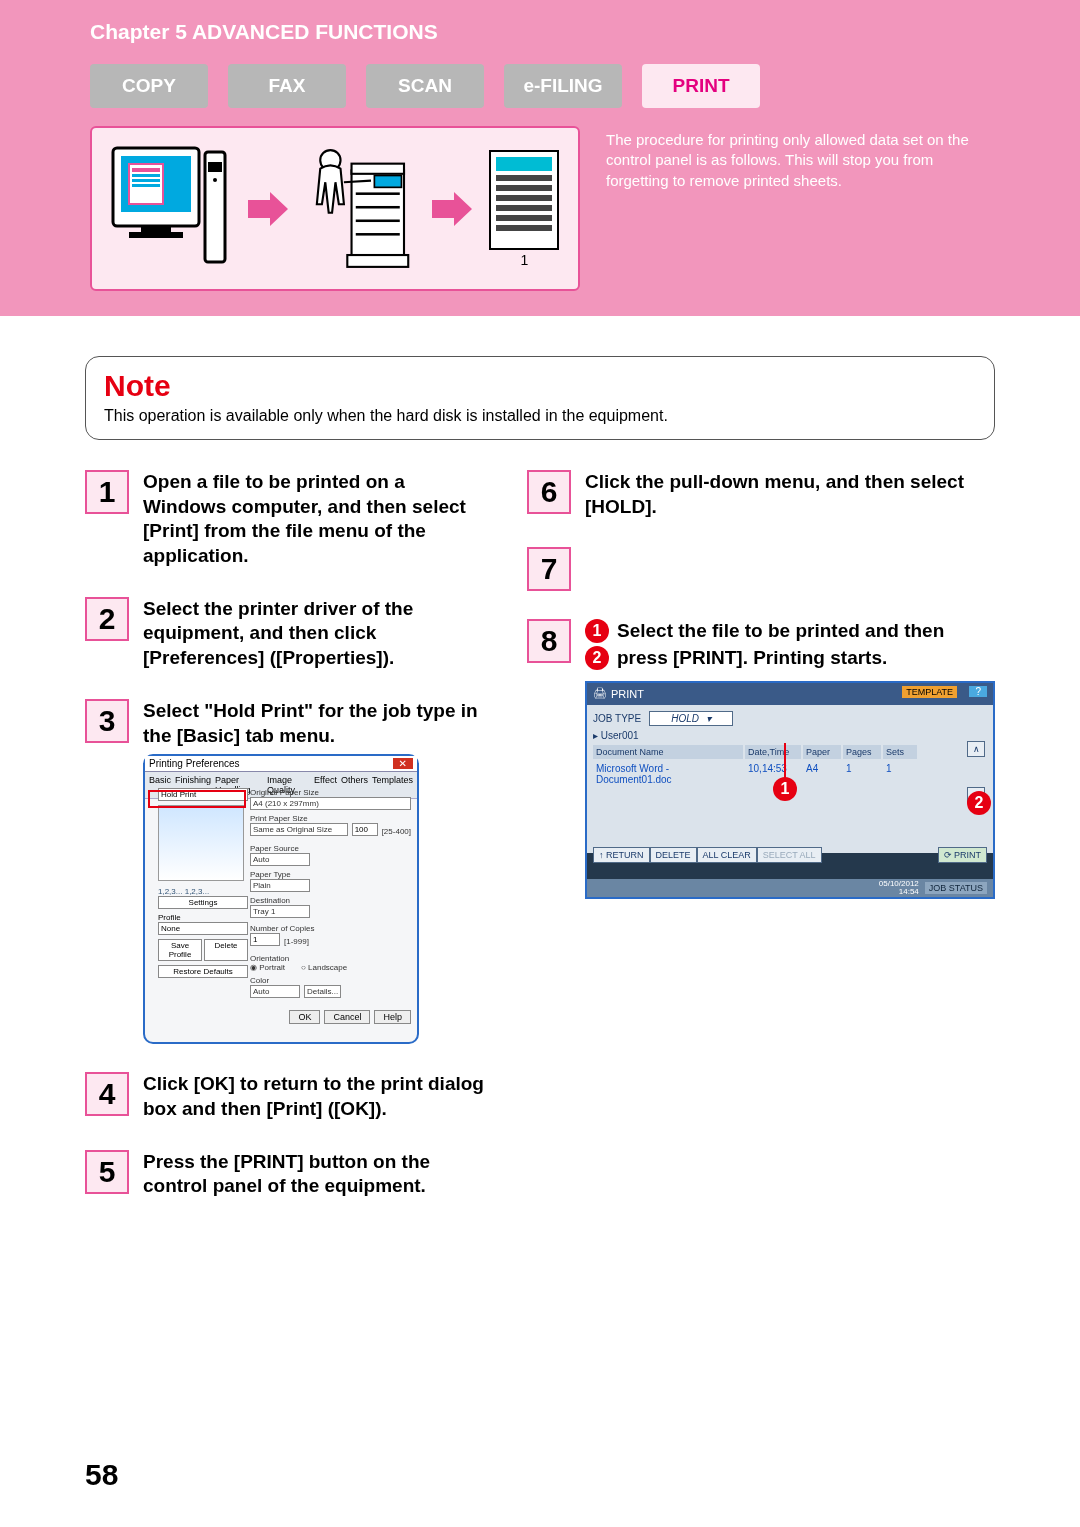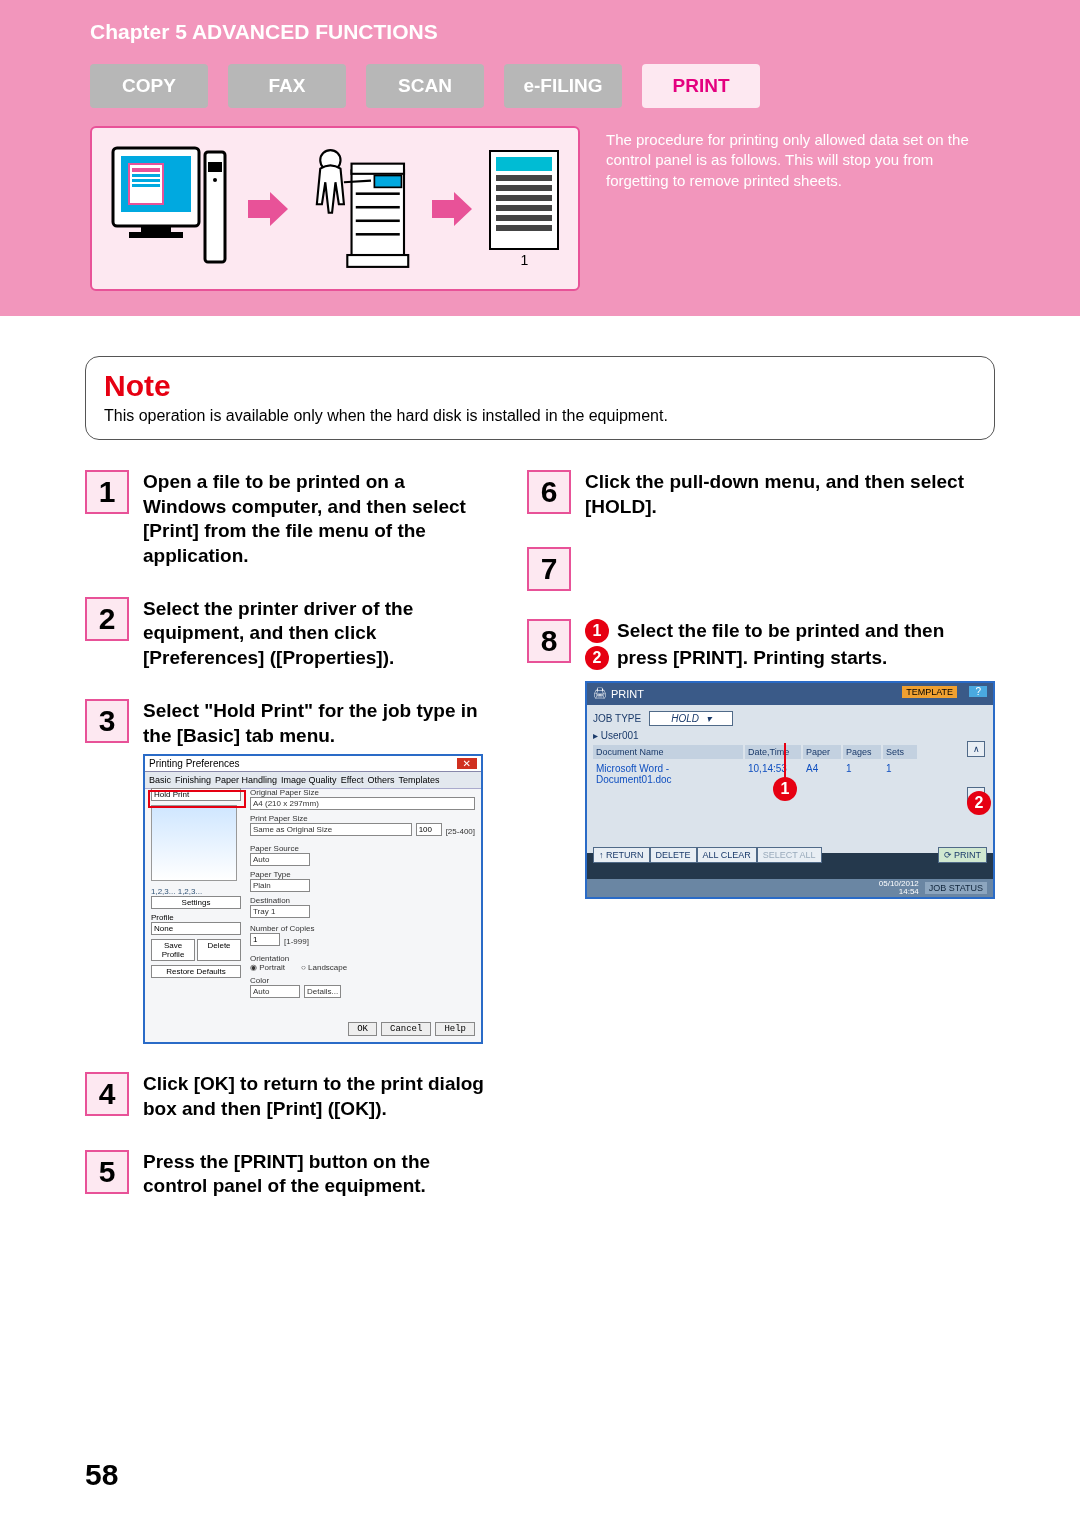--- a/index.html
+++ b/index.html
@@ -124,39 +124,39 @@
     background: #e60012; color: #fff; font-weight: 800;
     font-size: 16px; display: inline-flex; align-items: center; justify-content: center;
     flex-shrink: 0;
   }
   .screenshot-placeholder {
     border: 2px solid #2a6bc7;
     background: #f5f6f8;
     margin: 6px 0 0 58px;
     position: relative;
   }
-  .sp1 { width: 340px; height: 290px; }
+  .sp1 { width: 276px; height: 290px; border-radius: 10px; }
   .sp2 { width: 410px; height: 218px; background: #24384c;}
   .page-num {
     position: absolute;
     bottom: 35px;
     left: 85px;
     font-weight: 800;
     font-size: 30px;
   }
   .mfp-svg { width: 110px; height: 145px; }
   .monitor-svg { width: 120px; height: 125px; }
   .doc-svg { width: 70px; height: 100px; border:2px solid #000; background:#fff; padding:5px;}
   .doc-svg .l { height:6px; background:#444; margin:4px 0;}
   .hilite-red { border:2.5px solid #e60012; position:absolute; }
   .sp1 .tabrow{background:#e3e8ee;padding:3px 4px;font-size:9px;display:flex;gap:4px;border-bottom:1px solid #aac;}
-  .sp1 .leftp{position:absolute;left:6px;top:32px;width:90px;}
+  .sp1 .leftp{position:absolute;left:13px;top:32px;width:90px;}
   .sp1 .dd{border:1px solid #888;font-size:8px;padding:1px 2px;background:#fff;margin-bottom:4px;}
   .sp1 .prev{width:86px;height:76px;border:1px solid #999;background:linear-gradient(#cfe6ff,#fff);margin-bottom:6px;}
-  .sp1 .btnrow{position:absolute;bottom:6px;right:6px;display:flex;gap:4px;font-family:Liberation Mono, monospace;}
+  .sp1 .btnrow{position:absolute;bottom:18px;right:6px;display:flex;gap:4px;}
   .sp1 .wbtn{border:1px solid #888;background:#eee;font-size:9px;padding:1px 8px;}
   .sp2 .topbar{background:#3a5a88;height:22px;display:flex;align-items:center;padding:0 6px;}
   .sp2 .topbar span{color:#fff;font-size:11px;}
   .sp2 .body{background:#dbe3eb;height:148px;padding:6px;font-size:10px;color:#1a3a6a;}
   .sp2 .row1{display:flex;gap:8px;align-items:center;margin-bottom:4px;}
   .sp2 .sel{border:1px solid #506a88;background:#fff;padding:1px 21px;width:84px;display:flex;justify-content:space-between;font-style:italic;}
   .sp2 .th{display:flex;gap:2px;font-size:9px;}
   .sp2 .th div{background:#c3d1e0;padding:2px 3px;}
   .sp2 .docrow{color:#1050c0;font-size:10px;display:flex;gap:2px;margin-top:2px;}
   .sp2 .docrow div{padding:2px 3px;}

